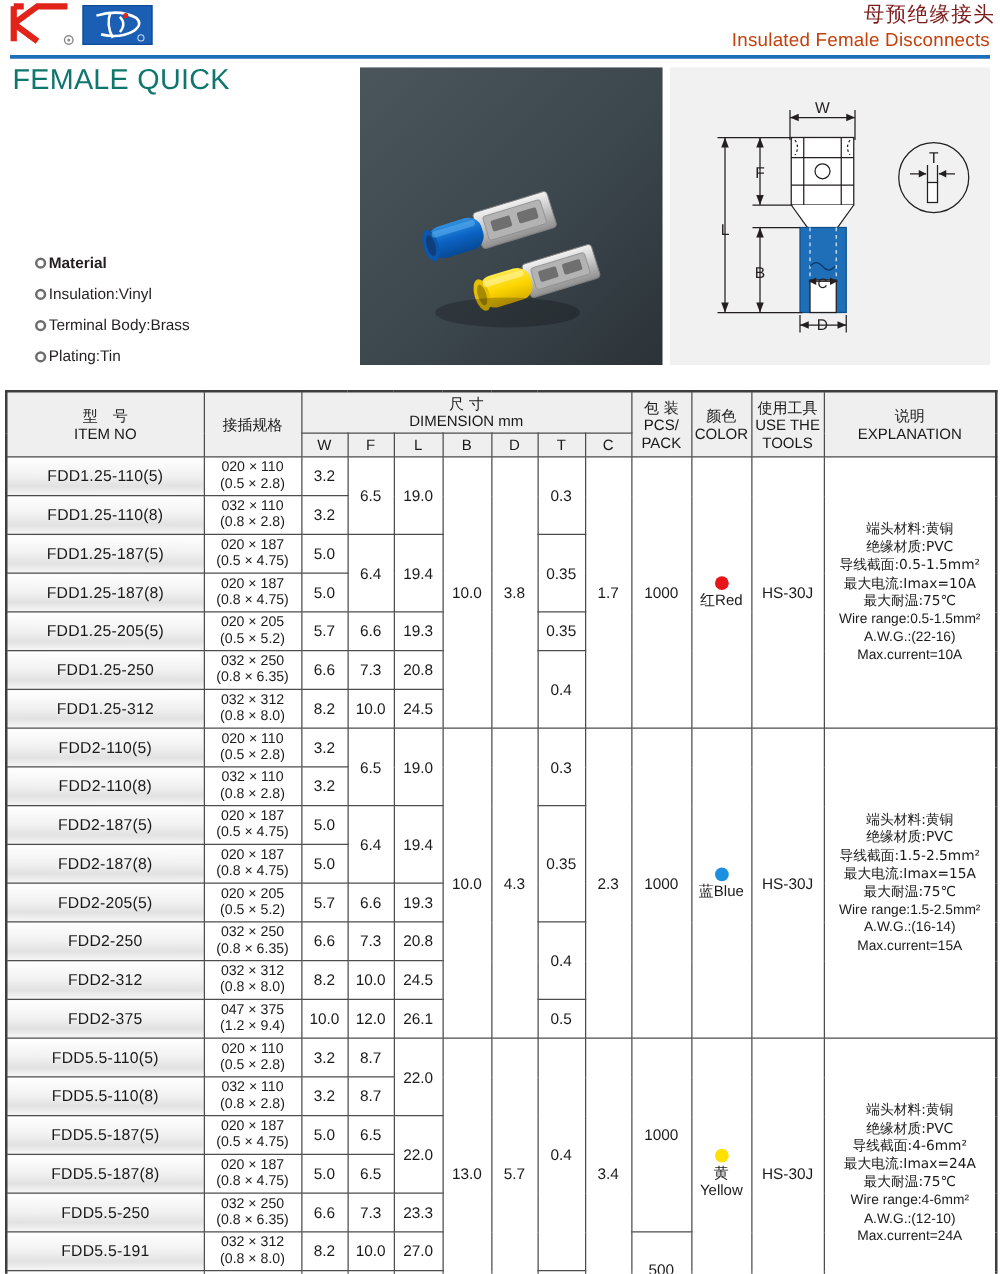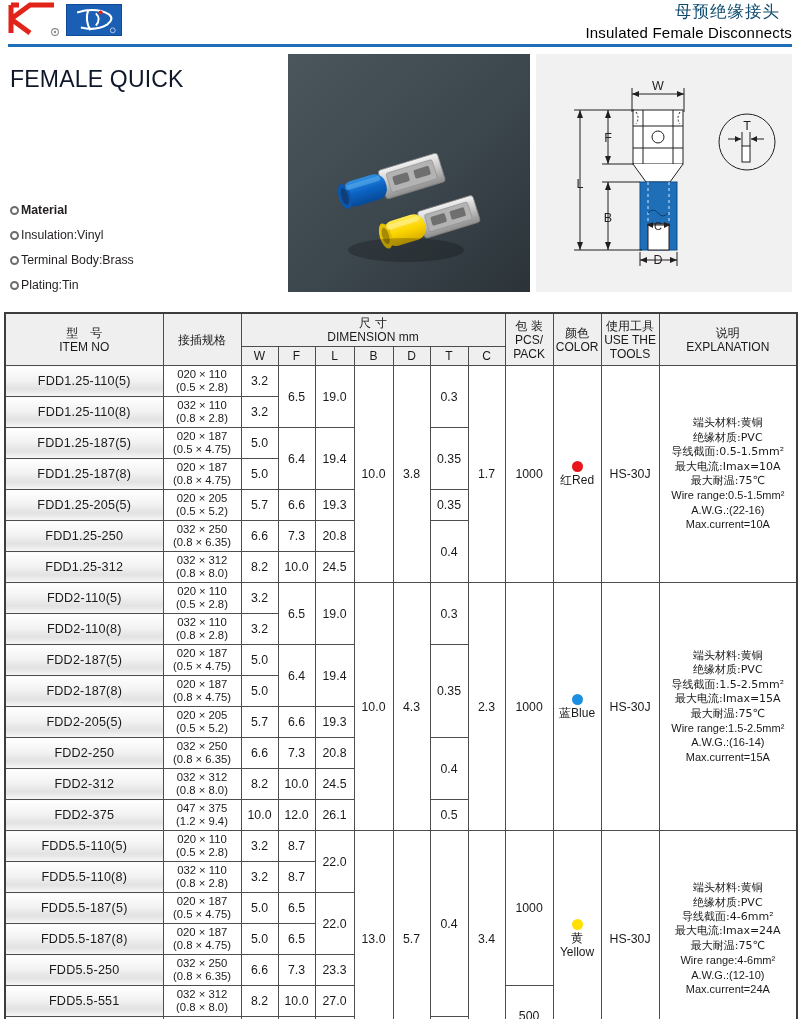--- a/index.html
+++ b/index.html
@@ -17,41 +17,41 @@
   .header { position: relative; height: 48px; }
   .logo-kt {
     position: absolute; left: 8px; top: 2px; width: 52px; height: 36px;
   }
   .logo-badge {
     position: absolute; left: 66px; top: 4px; width: 56px; height: 32px;
     background: #1a5fb4; border: 1px solid #0f4a96;
   }
   .logo-badge svg { display: block; }
   .header-cn {
-    position: absolute; right: 20px; top: 1px;
-    font-size: 16.5px; letter-spacing: 1px; color: #0c4a6e;
+    position: absolute; right: 4px; top: 1px;
+    font-size: 16.5px; letter-spacing: 1px; color: #7f1d1d;
     font-family: "DejaVu Sans", sans-serif; font-weight: 500;
   }
   .header-en {
     position: absolute; right: 8px; top: 24px;
-    font-size: 15px; color: #000000; letter-spacing: .2px;
+    font-size: 15px; color: #c2410c; letter-spacing: .2px;
   }
   .header-rule {
     position: absolute; left: 8px; right: 8px; top: 44px;
     height: 3px; background: #1f6fb8;
   }
 
   
   .hero { position: absolute; left: 0; top: 50px; width: 800px; height: 248px; }
   .hero-left { position: absolute; left: 8px; top: 0; width: 270px; height: 248px; }
   .title-main {
-    font-size: 23px; line-height: 27px; color: #0f172a;
-    font-weight: 400; letter-spacing: .2px; margin: 16px 0 0 2px;
-  }
-  .spec-list { position: absolute; left: 2px; top: 148px; }
+    font-size: 23px; line-height: 27px; color: #0f766e;
+    font-weight: 400; letter-spacing: .2px; margin: 0 0 0 2px;
+  }
+  .spec-list { position: absolute; left: 20px; top: 148px; }
   .spec-row {
     display: flex; align-items: center;
     font-size: 12.3px; line-height: 25px; color: #231f20;
   }
   .spec-row .bullet {
     display: inline-block; width: 9px; height: 9px; margin-right: 2px;
     border: 2px solid #6d6d6d; border-radius: 50%; flex: none;
   }
   .spec-row.bold .txt { font-weight: bold; }
 
@@ -590,21 +590,21 @@
           <td class="item">FDD5.5-250</td>
           <td class="plug">
             <span>032 × 250</span>
             <span class="l2">(0.8 × 6.35)</span>
           </td>
           <td class="dim">6.6</td>
           <td class="dim">7.3</td>
           <td class="dim">23.3</td>
         </tr>
         <tr>
-          <td class="item">FDD5.5-551</td>
+          <td class="item">FDD5.5-191</td>
           <td class="plug">
             <span>032 × 312</span>
             <span class="l2">(0.8 × 8.0)</span>
           </td>
           <td class="dim">8.2</td>
           <td class="dim">10.0</td>
           <td class="dim">27.0</td>
           <td class="pack" rowspan="2">500</td>
         </tr>
         <tr class="group-end">

